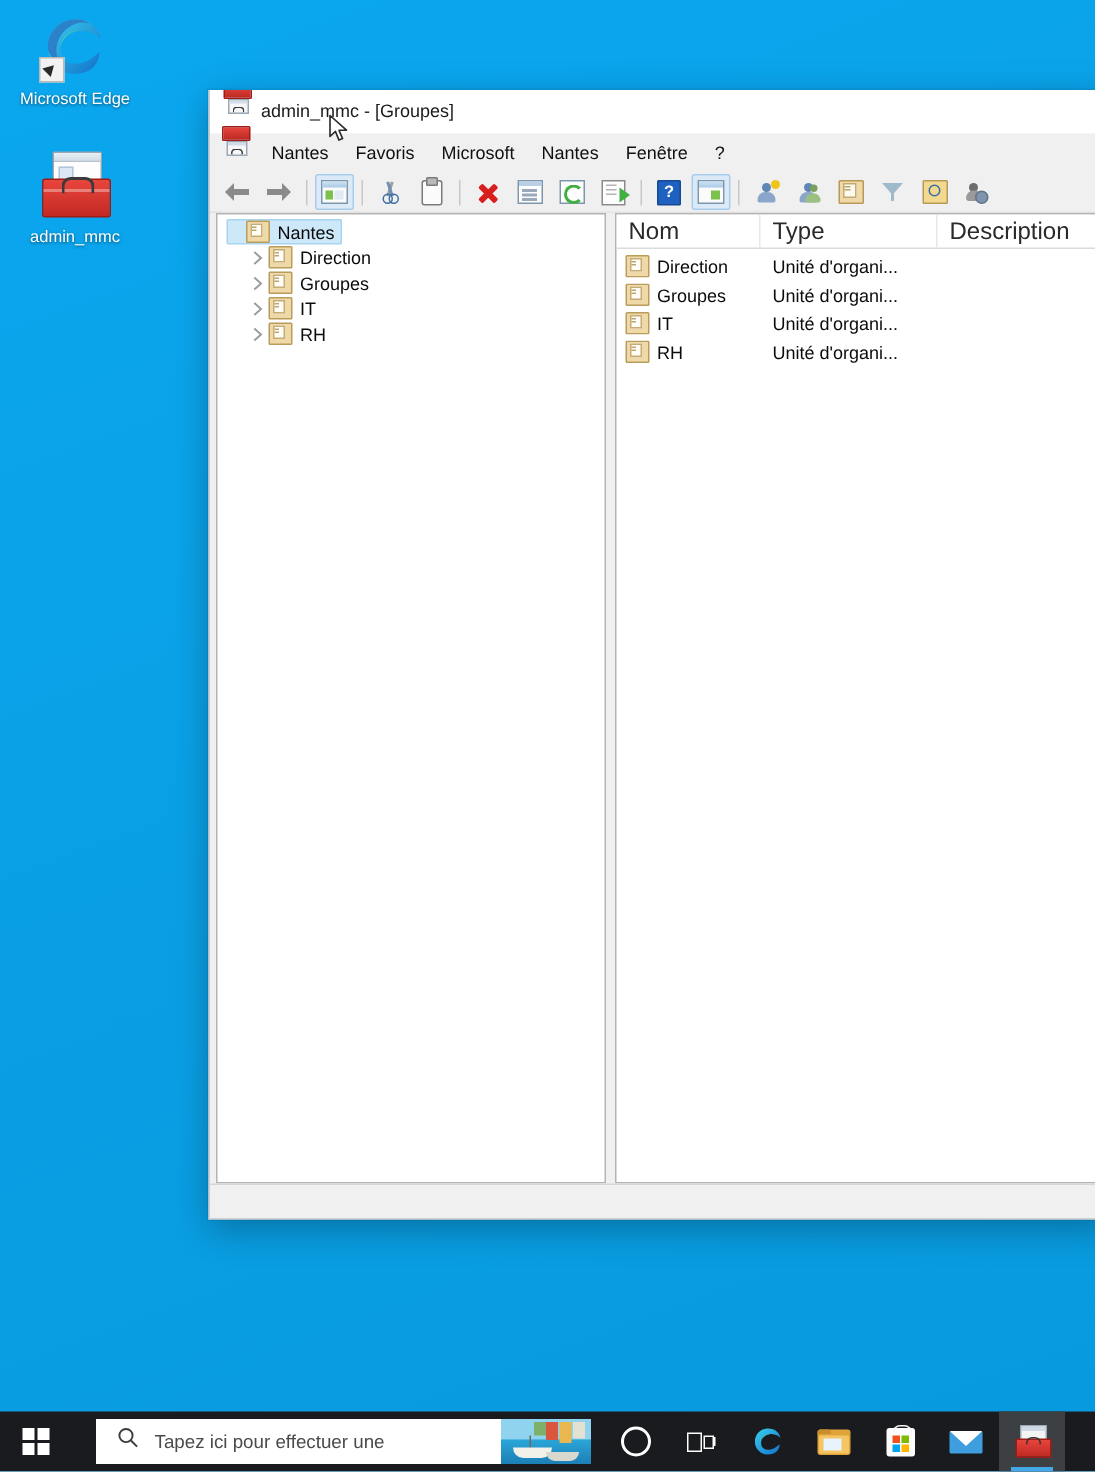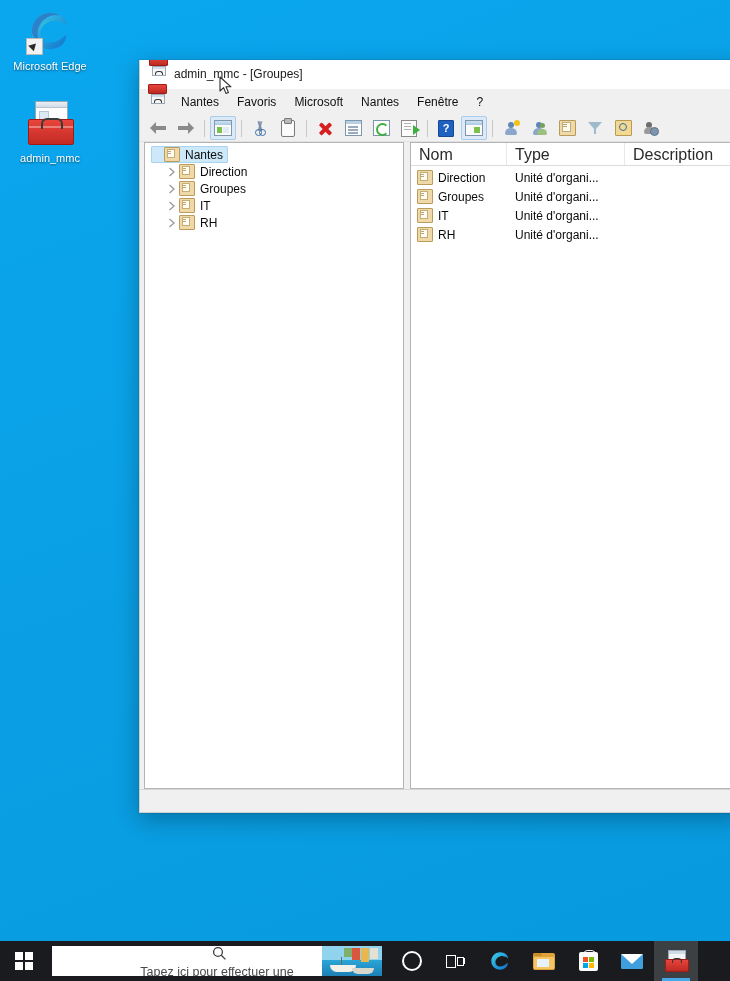--- a/index.html
+++ b/index.html
@@ -58,21 +58,21 @@
   }
 
   
   #taskbar{position:absolute;left:0;bottom:0;width:730px;height:40px;background:#1a1b1e;
     display:flex;align-items:center;}
   #start-btn{width:48px;height:40px;display:flex;align-items:center;justify-content:center;}
   .win-logo{width:18px;height:18px;display:grid;grid-template-columns:1fr 1fr;grid-template-rows:1fr 1fr;gap:2px;}
   .win-logo i{background:#ffffff;display:block;}
   #search-box{
     position:relative;width:330px;height:30px;background:#ffffff;
-    display:flex;align-items:center;overflow:hidden;margin-left:4px;flex-direction:column;
+    display:flex;align-items:center;overflow:hidden;margin-left:16px;
   }
   #search-box .mag{margin-left:14px;margin-right:10px;flex:0 0 auto;}
   #search-box .ph{font-size:12.5px;color:#4a4a4a;white-space:nowrap;}
   #search-pic{position:absolute;right:0;top:0;width:60px;height:30px;overflow:hidden;}
   .harbor{position:absolute;inset:0;background:linear-gradient(#8fd3ef 0%,#8fd3ef 45%,#2aa6d8 46%,#1d7fb5 100%);}
   .harbor .house{position:absolute;top:2px;width:8px;background:#e4694a;}
   .harbor .h1{left:30px;height:12px;background:#d9563f;}
   .harbor .h2{left:39px;height:14px;background:#eab64e;}
   .harbor .h3{left:48px;height:11px;background:#e4e0d2;}
   .harbor .h4{left:22px;height:9px;background:#7fb06a;}

